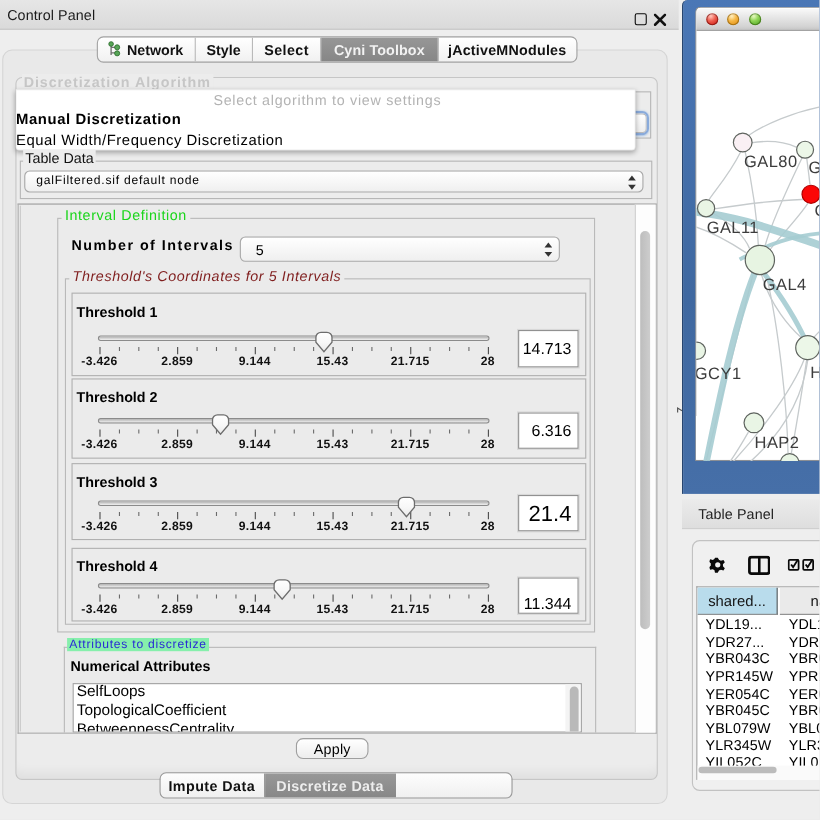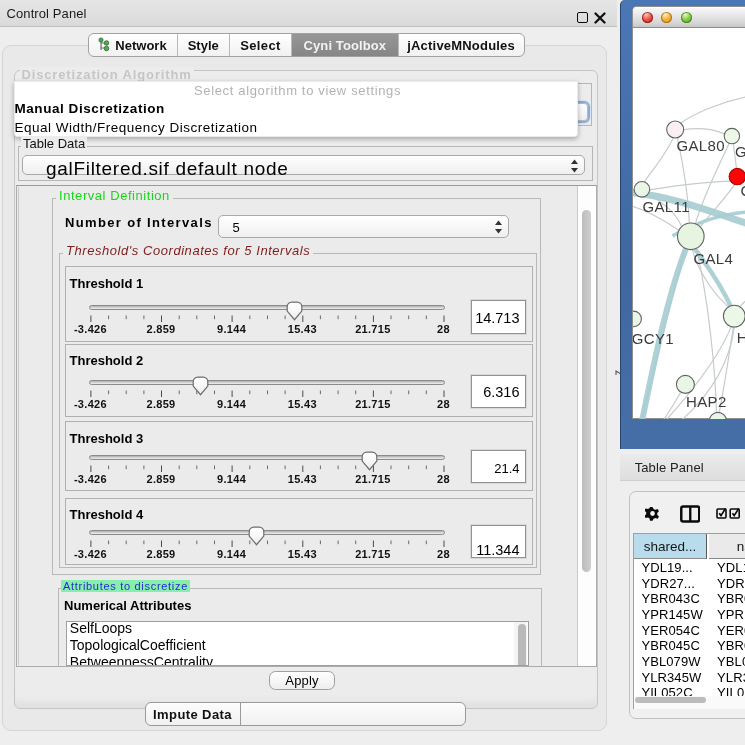--- a/index.html
+++ b/index.html
@@ -43,21 +43,21 @@
 <div class="abs" style="left:19.5px;top:67px;font-size:13px;letter-spacing:0.85px;font-weight:bold;color:#c6c6c6;background:#ececec;padding:0 2px;">Discretization Algorithm</div>
 
 <div class="abs" style="left:13.5px;top:80.5px;width:564.5px;height:56px;background:#ffffff;border-radius:0 0 4px 4px;box-shadow:0 2px 5px rgba(0,0,0,0.3);border:1px solid rgba(0,0,0,0.08);"></div>
 <div class="abs" style="left:194px;top:82.7px;font-size:13px;letter-spacing:0.65px;color:#b3b3b3;">Select algorithm to view settings</div>
 <div class="abs" style="left:14.5px;top:101px;font-size:13.5px;letter-spacing:0.55px;font-weight:bold;color:#000;">Manual Discretization</div>
 <div class="abs" style="left:14.5px;top:120.2px;font-size:13.5px;letter-spacing:0.5px;color:#000;">Equal Width/Frequency Discretization</div>
 
 <div class="abs" style="left:17.5px;top:146px;width:575px;height:34.5px;border:1px solid #b6b6b6;"></div>
 <div class="abs" style="left:21px;top:135.6px;font-size:13px;letter-spacing:0;color:#111;background:#ececec;padding:0 2px;">Table Data</div>
 <div class="abs" style="left:22px;top:154.5px;width:562.5px;height:20px;background:linear-gradient(180deg,#ffffff,#efefef);border:1px solid #a9a9a9;border-radius:5px;">
-  <div class="abs" style="left:10px;top:2px;font-size:19px;letter-spacing:0.7px;color:#000;margin-left:13px;">galFiltered.sif default node</div>
+  <div class="abs" style="left:10px;top:2px;font-size:11px;letter-spacing:0.7px;color:#000;">galFiltered.sif default node</div>
   <svg class="abs" style="right:5px;top:3px;" width="9" height="14" viewBox="0 0 9 14">
       <path d="M4.5 0.5 L8 5 L1 5 Z" fill="#333"></path>
       <path d="M4.5 13.5 L8 9 L1 9 Z" fill="#333"></path>
     </svg>
 </div>
 
 <div class="abs" style="left:15.5px;top:184.5px;width:581px;height:482.5px;background:#ebebeb;border:1px solid #ababab;border-top-color:#9a9a9a;"></div>
 
 <div class="abs" style="left:576.5px;top:185.5px;width:19px;height:480.5px;background:#fdfdfd;border-left:1px solid #c9c9c9;"></div>
 <div class="abs" style="left:582px;top:210px;width:9px;height:362px;background:linear-gradient(90deg,#bdbdbd,#cdcdcd);border-radius:4.5px;"></div>
@@ -202,21 +202,21 @@
 <svg class="abs" style="left:361.0px;top:450.8px;" width="17" height="20" viewBox="0 0 17 20">
     <defs>
       <linearGradient id="thg420" x1="0" y1="0" x2="0" y2="1">
         <stop offset="0" stop-color="#ffffff"></stop>
         <stop offset="0.55" stop-color="#f7f7f7"></stop>
         <stop offset="1" stop-color="#e9e9e9"></stop>
       </linearGradient>
     </defs>
     <path d="M1.2 5.7 a4.6 4.6 0 0 1 4.6 -4.6 h5.4 a4.6 4.6 0 0 1 4.6 4.6 v4.4 L8.5 18.7 L1.2 10.1 Z" fill="url(#thg420)" stroke="#6d6d6d" stroke-width="1.2"></path>
   </svg>
-<div class="abs" style="left:470.5px;top:449.9px;width:55px;height:33.5px;background:#fff;border:1px solid #919191;box-shadow:0 0 0 1px #d8d8d8;display:flex;align-items:center;justify-content:flex-end;padding-right:5px;padding-top:3px;font-size:13px;color:#000;">21.4</div>
+<div class="abs" style="left:470.5px;top:449.9px;width:55px;height:33.5px;background:#fff;border:1px solid #919191;box-shadow:0 0 0 1px #d8d8d8;display:flex;align-items:center;justify-content:flex-end;padding-right:5px;padding-top:3px;font-size:20px;color:#000;">21.4</div>
 
 <div class="abs" style="left:64.5px;top:497.5px;width:468.2px;height:67.5px;border:1px solid #b0b0b0;"></div>
 <div class="abs" style="left:69.5px;top:507.4px;font-size:13px;font-weight:bold;color:#000;">Threshold 4</div>
 <div class="abs" style="left:88.5px;top:529.8px;width:356px;height:5.2px;border:1px solid #8b8b8b;border-radius:3px;background:linear-gradient(180deg,#adadad,#d6d6d6 55%,#efefef);"></div>
 <svg class="abs" style="left:88.5px;top:540.1px;" width="358" height="8" viewBox="0 0 358 8">
     <line x1="1.9" y1="0.5" x2="1.9" y2="7" stroke="#4a4a4a" stroke-width="1"></line>
     <line x1="19.6" y1="0.5" x2="19.6" y2="4.2" stroke="#6a6a6a" stroke-width="1"></line>
     <line x1="37.2" y1="0.5" x2="37.2" y2="4.2" stroke="#6a6a6a" stroke-width="1"></line>
     <line x1="54.9" y1="0.5" x2="54.9" y2="4.2" stroke="#6a6a6a" stroke-width="1"></line>
     <line x1="72.5" y1="0.5" x2="72.5" y2="7" stroke="#4a4a4a" stroke-width="1"></line>
@@ -261,20 +261,21 @@
 <div class="abs" style="left:66.3px;top:620.5px;width:463px;height:45.5px;border:1px solid #9f9f9f;background:#ffffff;overflow:hidden;">
   <div class="abs" style="left:2.5px;top:-1.3px;font-size:14px;color:#000;line-height:17px;">SelfLoops<br>TopologicalCoefficient<br>BetweennessCentrality</div>
   <div class="abs" style="right:1px;top:0;width:13.5px;height:45.5px;background:#f4f4f4;"></div>
   <div class="abs" style="right:2.6px;top:2px;width:7.5px;height:60px;background:#b9b9b9;border-radius:4px;"></div>
 </div>
 
 <div class="abs" style="left:268.8px;top:671.2px;width:66.5px;height:19px;background:linear-gradient(180deg,#ffffff,#ededed);border:1px solid #9f9f9f;border-radius:6.5px;display:flex;align-items:center;justify-content:center;font-size:13px;letter-spacing:0.2px;color:#000;">Apply</div>
 
 <div class="abs" style="left:144.5px;top:702px;width:321px;height:24px;border:1px solid #9a9a9a;border-radius:6px;background:linear-gradient(180deg,#fdfdfd,#f0f0f0);overflow:hidden;display:flex;">
   <div style="width:95px;border-right:1px solid #9a9a9a;display:flex;align-items:center;justify-content:center;font-size:13px;font-weight:bold;letter-spacing:0.4px;color:#111;">Impute Data</div>
+  <div style="width:119px;background:linear-gradient(180deg,#989898,#878787);display:flex;align-items:center;justify-content:center;font-size:13px;font-weight:bold;letter-spacing:0.3px;color:#ededed;">Discretize Data</div>
 </div>
 
 <svg class="abs" style="left:614.5px;top:368.5px;" width="6" height="7" viewBox="0 0 6 7">
     <path d="M1 6 L1 2 L5 4.5" fill="none" stroke="#5a5a5a" stroke-width="1.1"></path>
   </svg>
 
 <div class="abs" style="left:619.5px;top:0;width:126px;height:449px;background:linear-gradient(180deg,#4a77b6,#3f68a0 60%,#466fa8);border-left:1.5px solid #27456f;border-radius:5px 0 0 0;"></div>
 
 <div class="abs" style="left:631.6px;top:6.1px;width:113.4px;height:413.4px;background:#ffffff;border:1px solid #8f8f8f;border-right:none;border-radius:5px 0 0 0;overflow:hidden;">
   <div style="height:21px;background:linear-gradient(180deg,#fbfbfb,#d3d3d3 85%,#c6c6c6);border-bottom:1px solid #8d8d8d;box-shadow:inset 0 1px 0 #ffffff;"></div>

